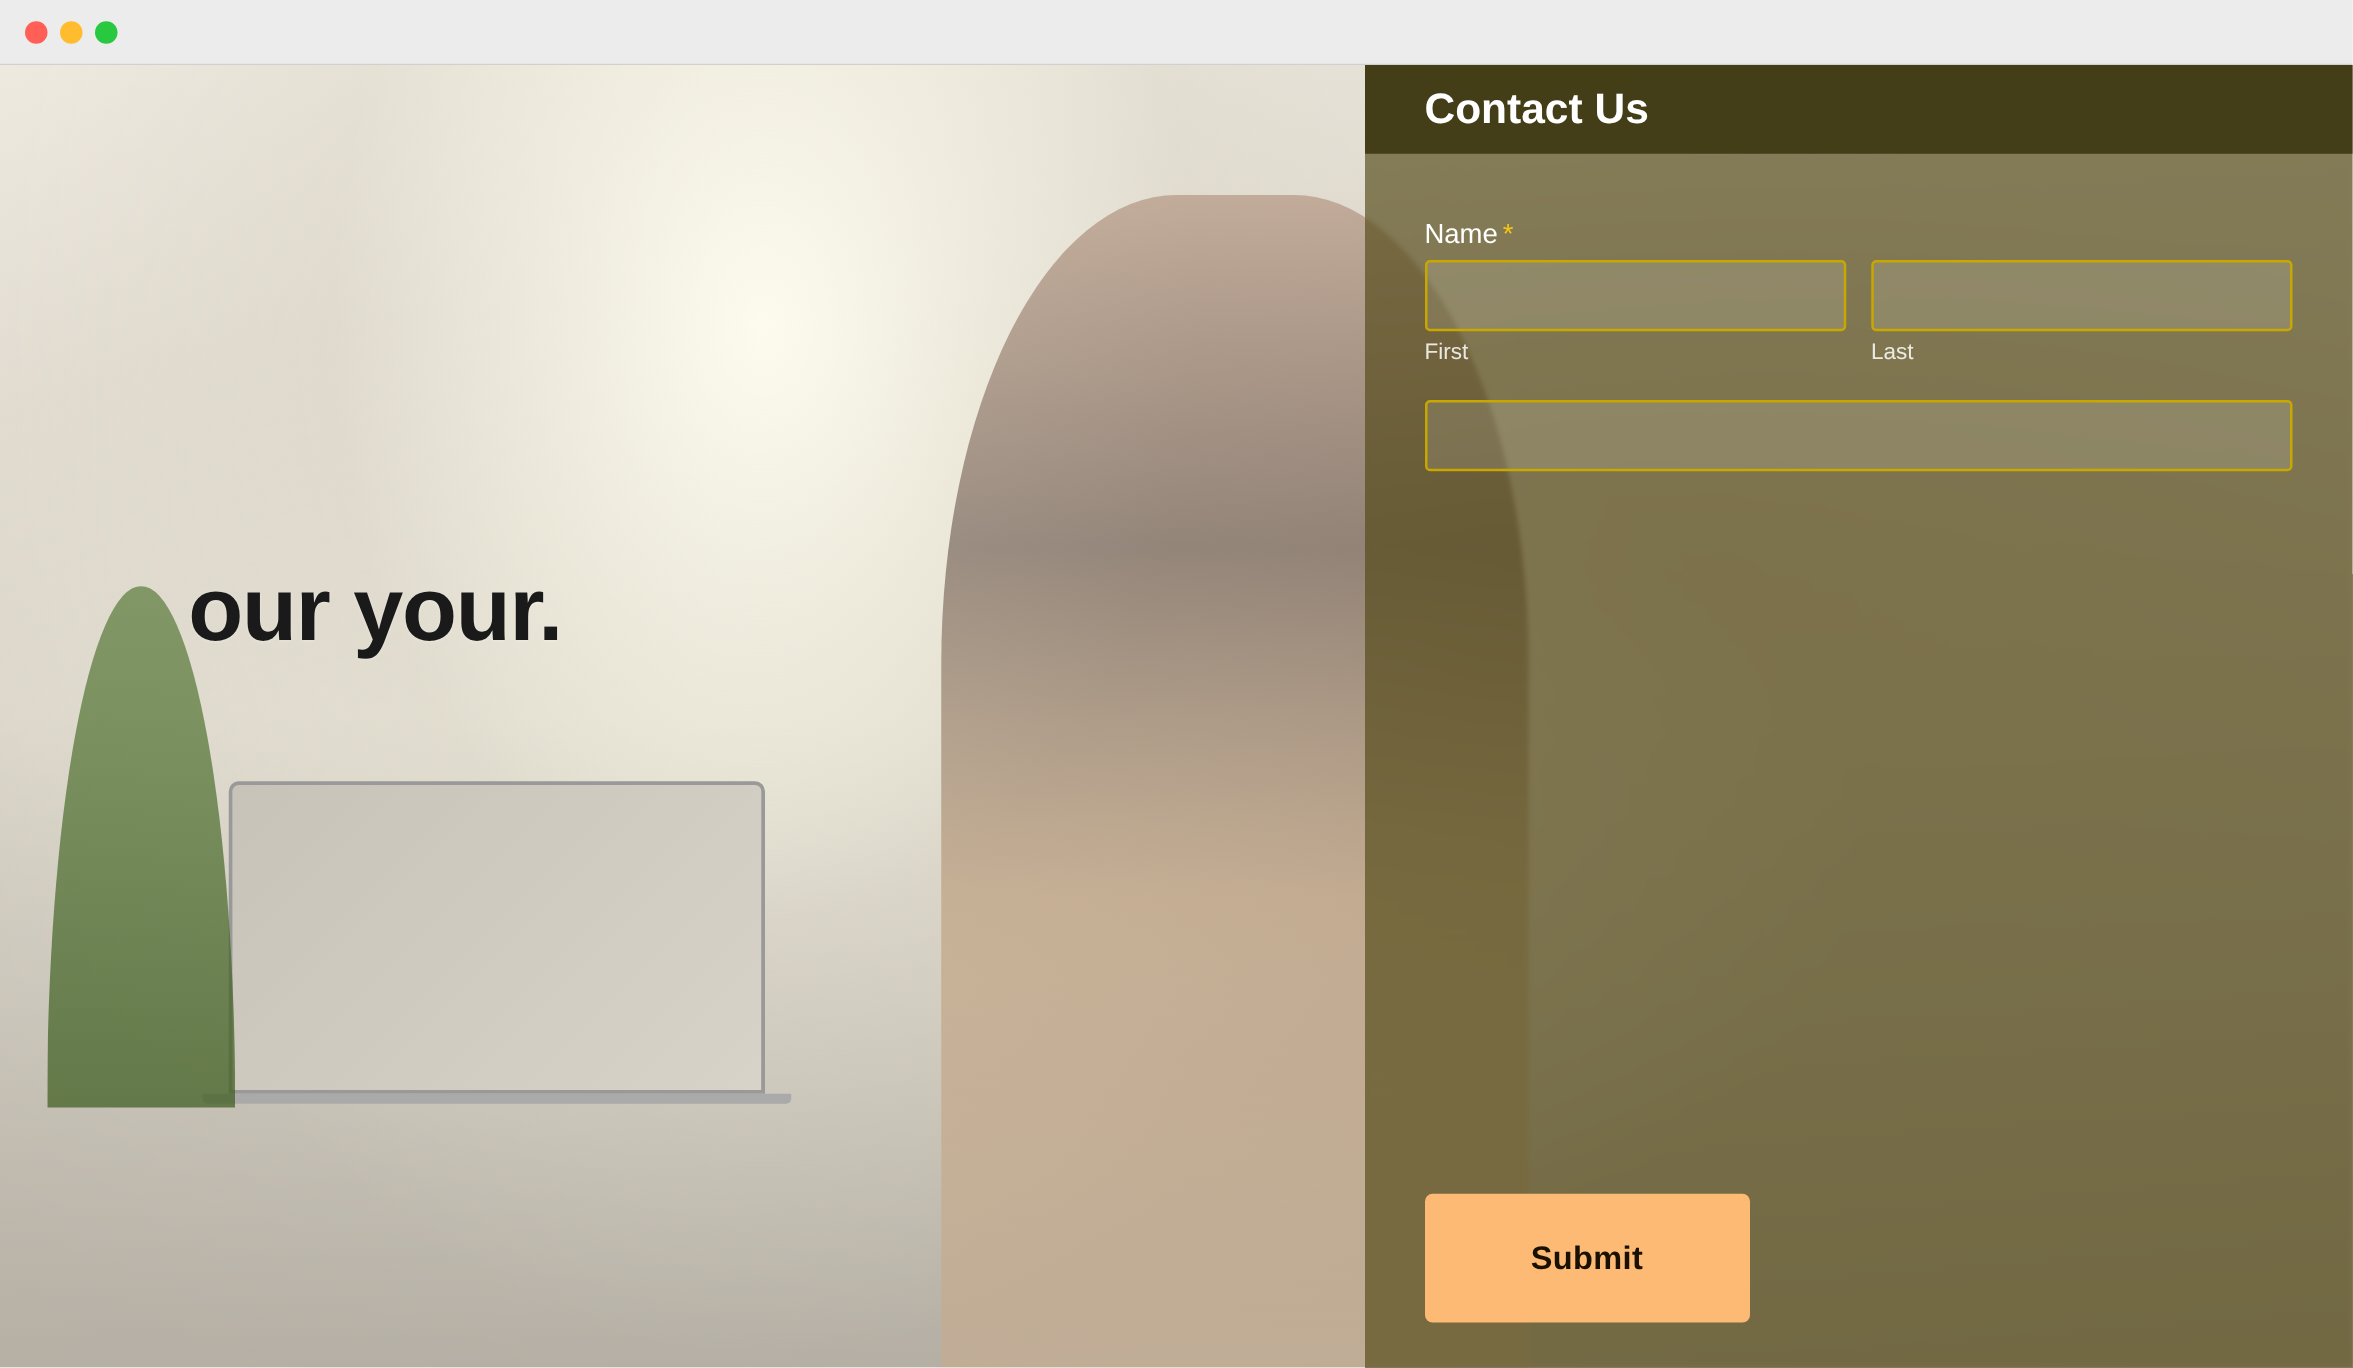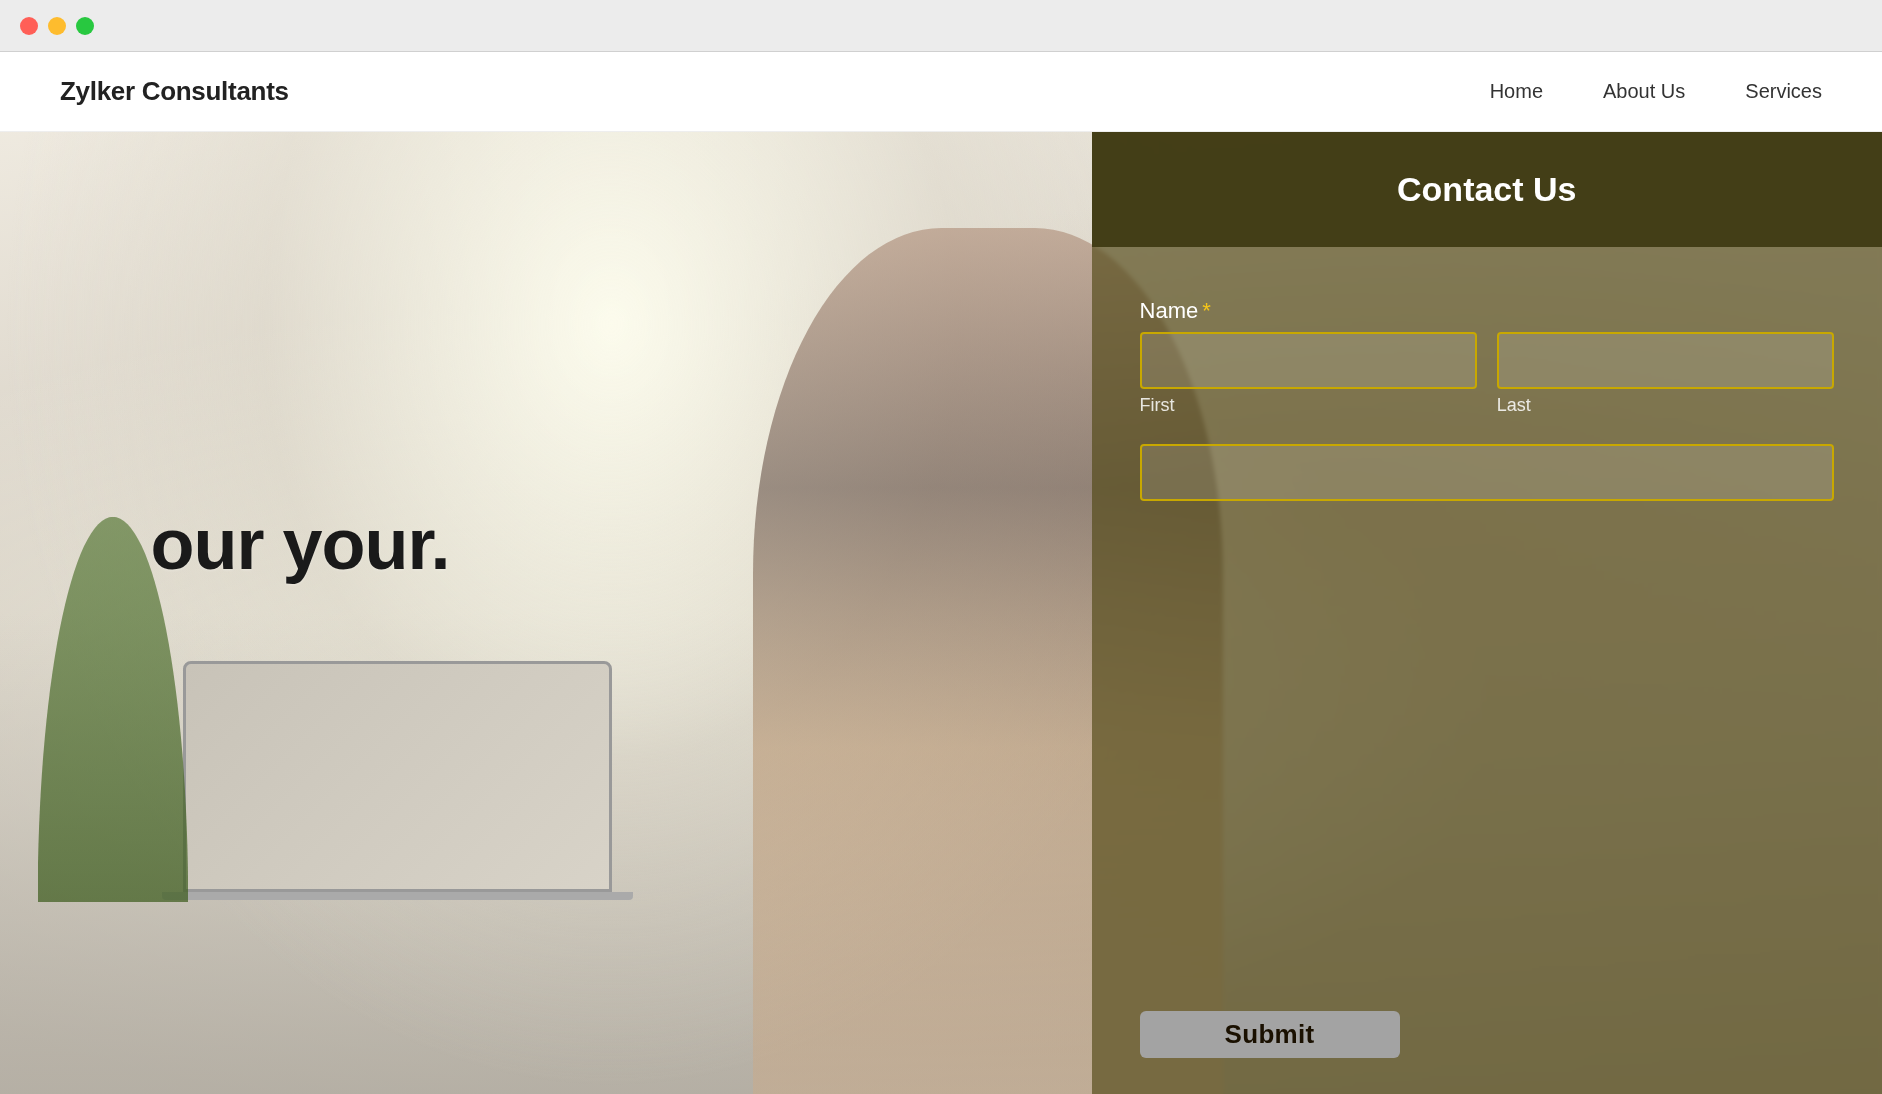--- a/index.html
+++ b/index.html
@@ -203,23 +203,22 @@
       height: 100%;
       background: rgba(80, 70, 20, 0.65);
       backdrop-filter: blur(2px);
       display: flex;
       flex-direction: column;
       padding: 0;
     }
 
     .contact-header {
       background: rgba(60, 55, 15, 0.9);
-      padding: 38px 48px;
+      padding: 16px 48px;
       flex-shrink: 0;
-      text-align: center;
     }
 
     .contact-title {
       font-size: 34px;
       font-weight: 600;
       color: #fff;
     }
 
     .contact-body {
       padding: 51px 48px;
@@ -300,53 +299,45 @@
       color: #fff;
       font-weight: 400;
     }
 
     .contact-footer {
       padding: 24px 48px 36px;
       flex-shrink: 0;
     }
 
     .submit-btn {
-      background: #a3a3a3;
+      background: #fdba74;
       color: #1a1000;
       font-size: 26px;
       font-weight: 700;
       border: none;
       border-radius: 6px;
-      padding: 8px 0;
+      padding: 36px 0;
       width: 260px;
       cursor: pointer;
       letter-spacing: 0.3px;
     }
   </style>
 </head>
 <body>
 
 <div class="window-chrome">
   <div class="traffic-lights">
     <div class="traffic-light red"></div>
     <div class="traffic-light yellow"></div>
     <div class="traffic-light green"></div>
   </div>
 </div>
 
 <div class="site">
 
-  <nav class="navbar">
-    <div class="navbar-brand">Zylker Consultants</div>
-    <div class="navbar-links">
-      <a class="navbar-link">Home</a>
-      <a class="navbar-link">About Us</a>
-      <a class="navbar-link">Services</a>
-    </div>
-  </nav>
 
   <div class="hero">
 
     <div class="hero-bg"></div>
     <div class="hero-photo"></div>
     <div class="desk-area">
       <div class="laptop">
         <div class="laptop-screen"></div>
         <div class="laptop-base"></div>
       </div>

